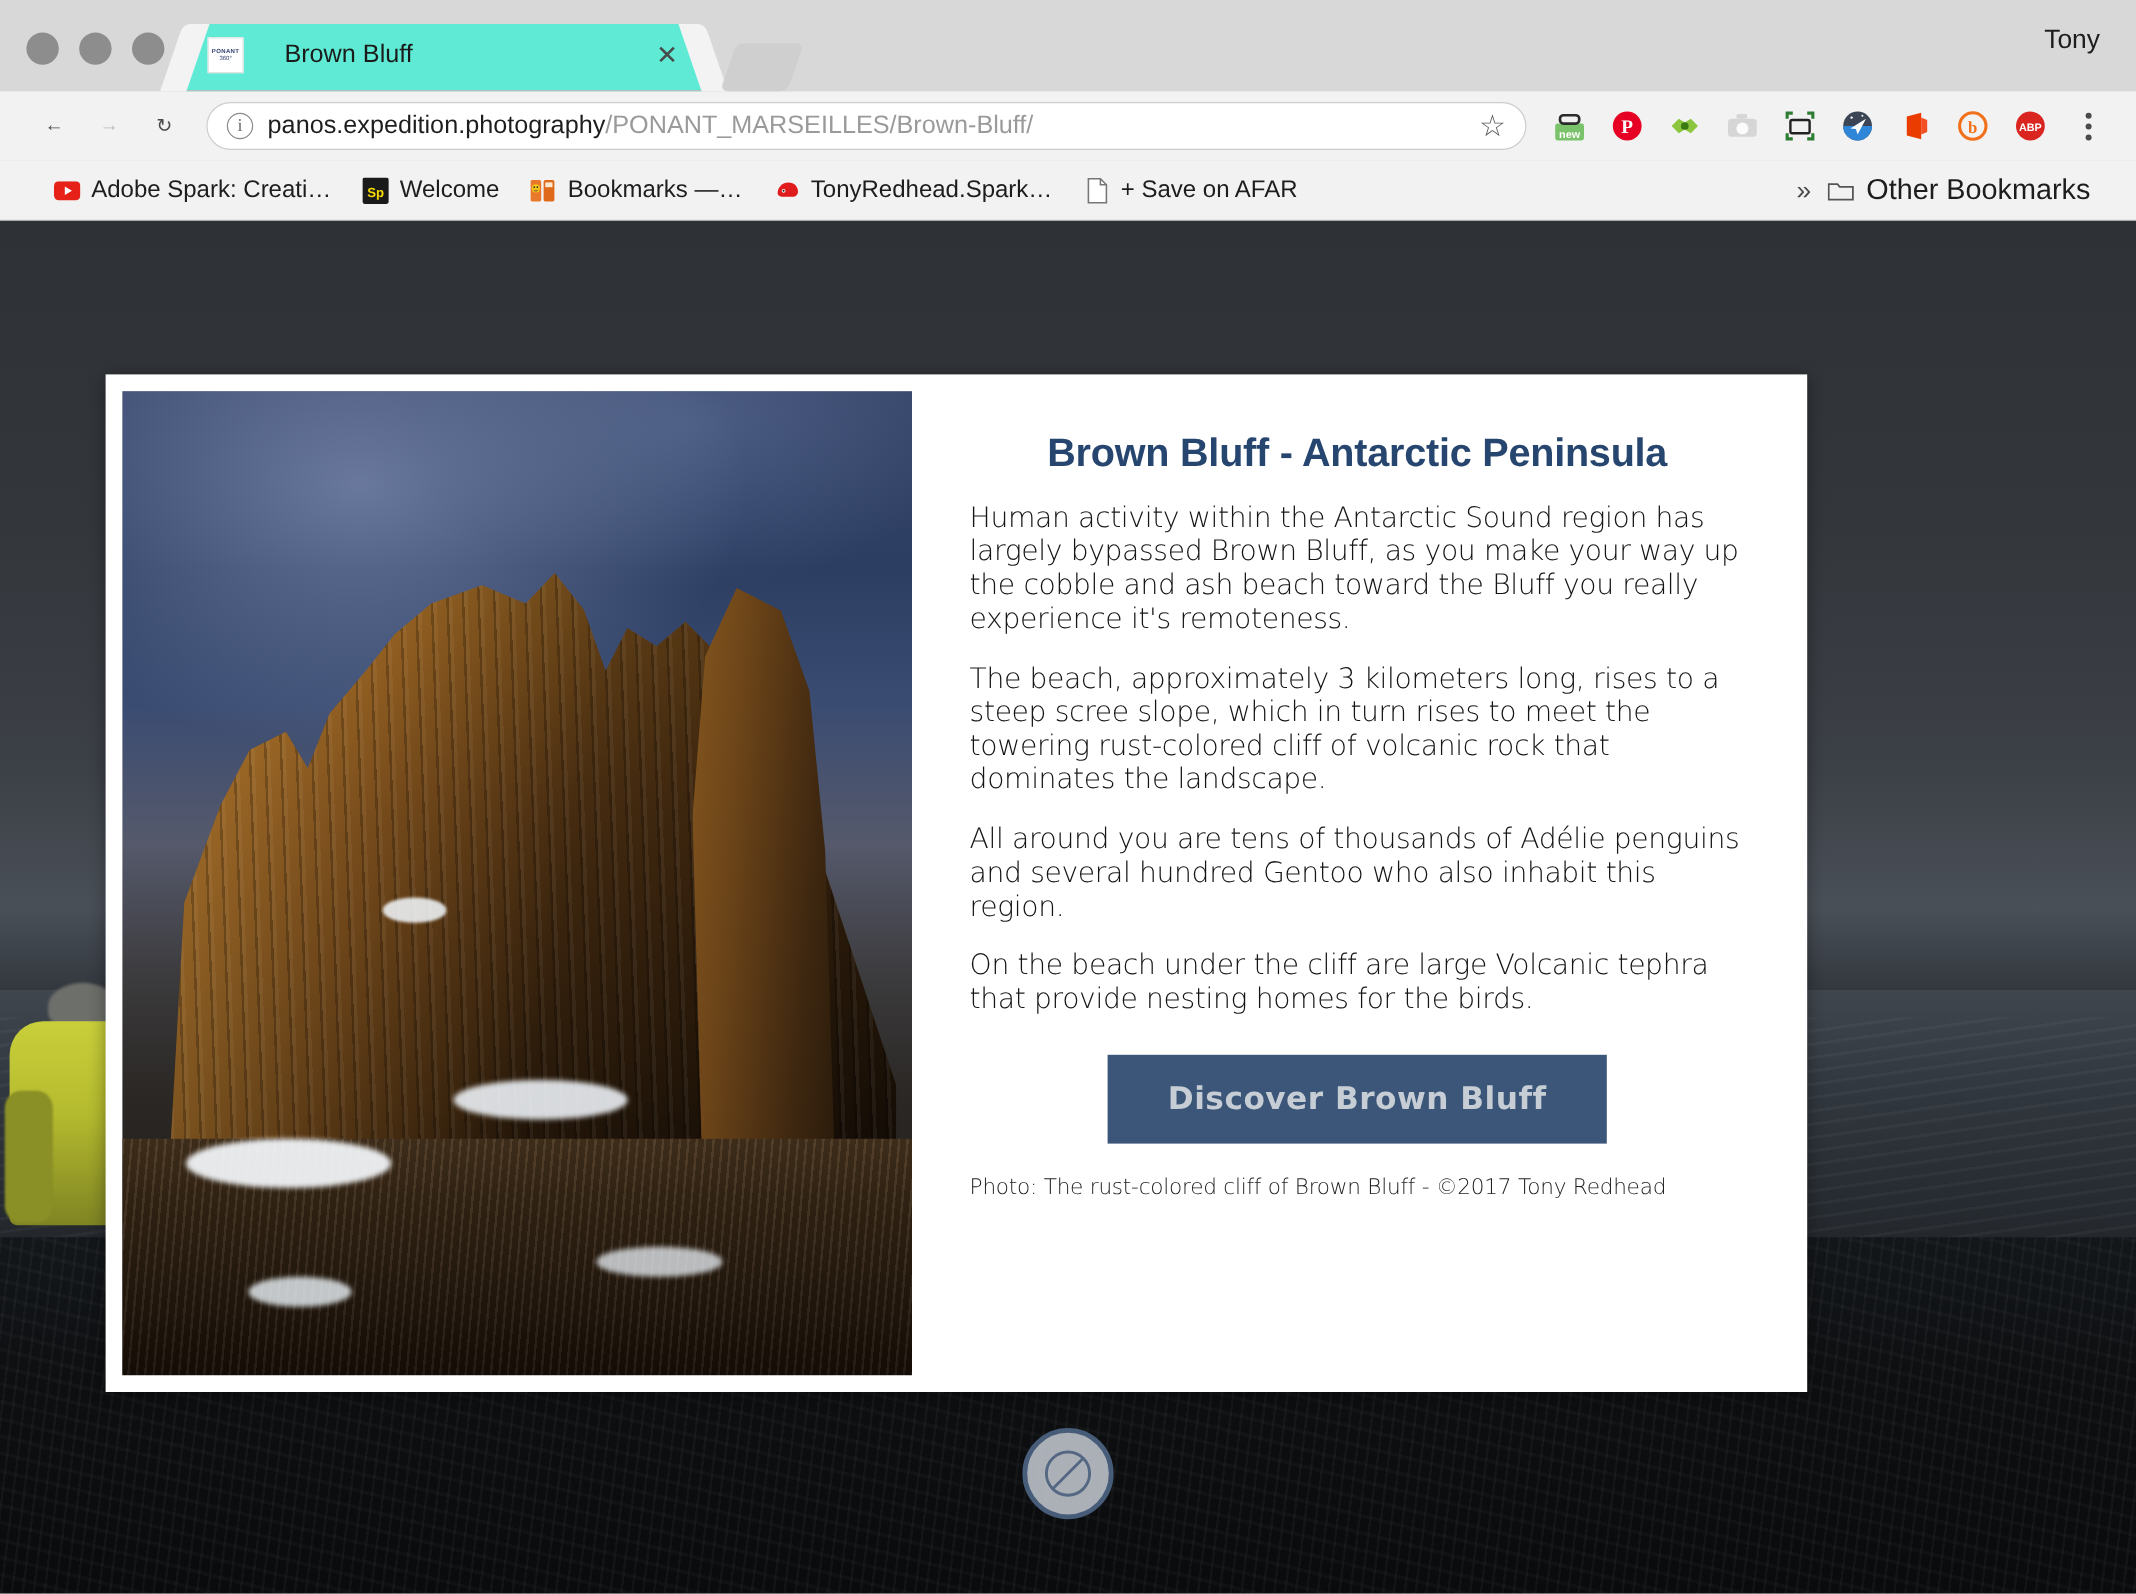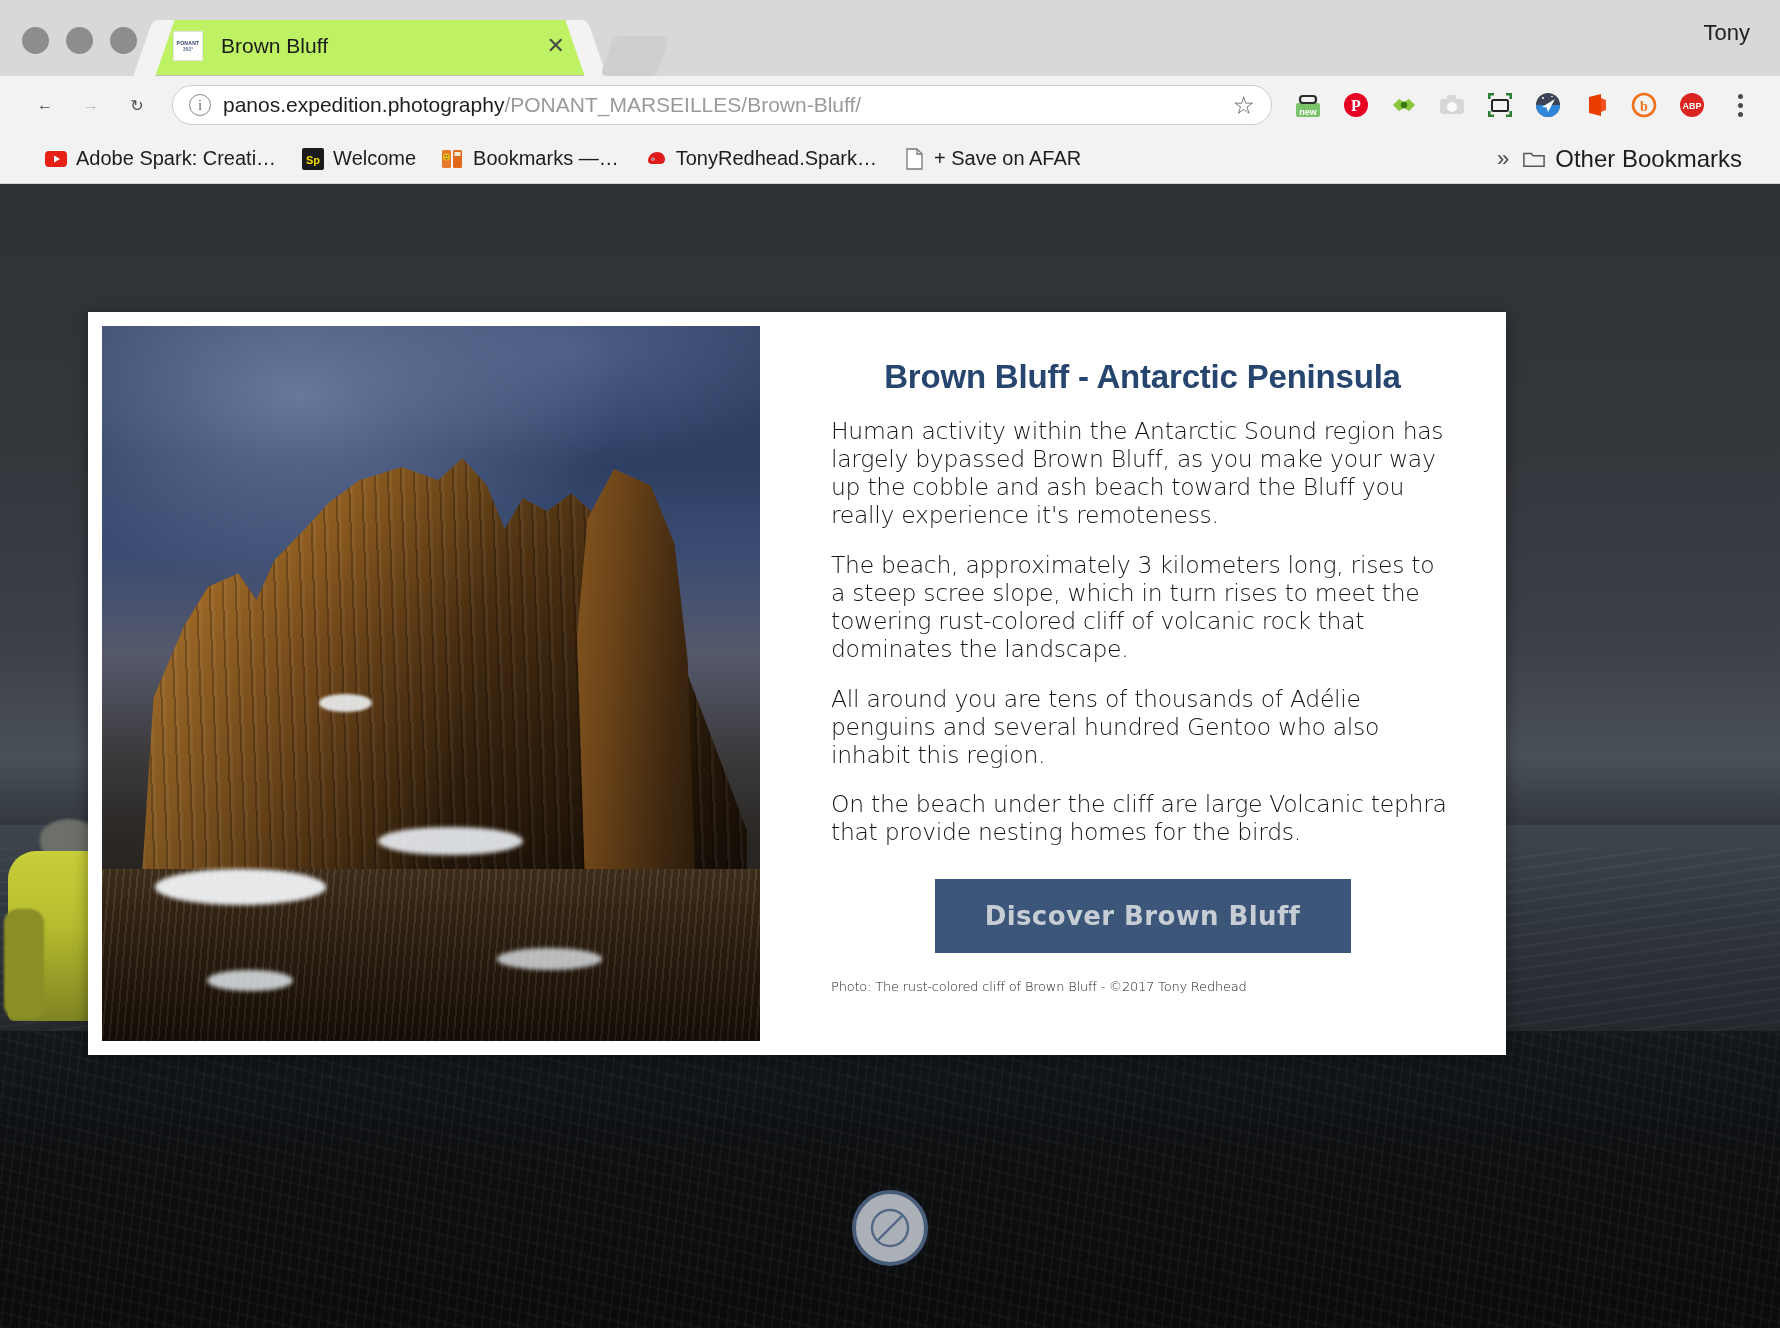--- a/index.html
+++ b/index.html
@@ -7,24 +7,24 @@
     font-family:"Liberation Sans", sans-serif; }
 
   .browser { width:1780px; height:1328px; position:relative;
     background:#d6d6d6; display:flex; flex-direction:column; }
 
   
   .tabstrip { height:76px; background:#d8d8d8; position:relative;
     display:flex; align-items:flex-end; flex:0 0 76px; }
   .traffic { display:flex; gap:17px; padding:0 0 22px 22px; align-items:center; }
   .dot { width:27px; height:27px; border-radius:50%; background:#8d8d8d; }
-  .tab { margin-left:18px; width:430px; height:56px; background:#bef264;
+  .tab { margin-left:18px; width:430px; height:56px; background:#5eead4;
     border-top-left-radius:7px; border-top-right-radius:7px;
     display:flex; align-items:center; padding:0 14px 4px 18px;
-    position:relative; box-shadow:0 -1px 0 #bcbcbc inset; }
+    position:relative; box-shadow:0 -1px 0 #bcbcbc inset;gap:16px; }
   .tab:before, .tab:after{ content:""; position:absolute; bottom:0;
     width:22px; height:56px; background:#f3f3f3; }
   .tab:before { left:-12px; transform:skewX(-19deg); border-top-left-radius:6px;}
   .tab:after { right:-12px; transform:skewX(19deg); border-top-right-radius:6px;}
   .favicon { width:30px; height:30px; background:#fff; border:1px solid #e2e2e2;
     display:flex; flex-direction:column; align-items:center; justify-content:center;
     flex:0 0 30px; margin-right:18px; z-index:2;}
   .favicon .l1{ font-size:5px; color:#2d3e6b; letter-spacing:.3px; font-weight:bold;}
   .favicon .l2{ font-size:5px; color:#2d3e6b; }
   .tabtitle { font-size:21px; color:#1b1b1b; flex:1; z-index:2;
@@ -94,22 +94,22 @@
   .figure { position:absolute; left:8px; bottom:27%; width:108px; height:200px; }
   .fig-head { position:absolute; left:32px; top:0; width:58px; height:40px;
     background:#6d6f6a; border-radius:50% 50% 40% 40%; filter:blur(1.5px);}
   .fig-body { position:absolute; left:0; top:32px; width:104px; height:170px;
     background:linear-gradient(180deg,#c9cf3a 0%,#b5bb2e 45%,#7f8423 100%);
     border-radius:28px 26px 6px 6px; filter:blur(.6px);}
   .fig-arm { position:absolute; left:-4px; top:90px; width:40px; height:110px;
     background:#8a8f26; border-radius:14px; filter:blur(1px);}
 
   
-  .card { position:absolute; left:88px; top:128px; width:1418px; height:743px;
-    background:#fff; display:flex; box-shadow:0 2px 14px rgba(0,0,0,.4);gap:23px; }
+  .card { position:absolute; left:88px; top:128px; width:1418px; height:848px;
+    background:#fff; display:flex; box-shadow:0 2px 14px rgba(0,0,0,.4); }
   .cardphoto { width:672px; height:100%; padding:14px 0 14px 14px; flex:0 0 672px;}
   .photo { width:100%; height:100%; position:relative; overflow:hidden;
     background:linear-gradient(180deg,#36456a 0%,#2d3e63 18%,#3b4c72 32%,
       #55596b 46%,#3b3a3c 60%,#2a2724 72%,#1a1713 100%); }
   .sky-haze { position:absolute; left:0; right:0; top:0; height:48%;
     background:radial-gradient(ellipse 70% 80% at 30% 20%,
       rgba(150,165,200,.55), rgba(60,80,120,0) 70%);}
   .sky-haze2 { position:absolute; left:0; right:0; top:0; height:40%;
     background:radial-gradient(ellipse 50% 60% at 72% 8%,
       rgba(120,140,180,.35), rgba(40,60,100,0) 70%);}
@@ -157,21 +157,21 @@
   .cardtext { flex:1; padding:46px 52px 0 48px; }
   h1.cardtitle { font-size:33px; color:#27466f; font-weight:bold;
     text-align:center; letter-spacing:-.2px; margin-bottom:22px; }
   .para { font-size:23.5px; line-height:1.19; color:#151515; margin-bottom:22px;
     font-family:"DejaVu Sans", sans-serif; font-weight:300;
     letter-spacing:-.3px; }
   .discover { display:block; margin:32px auto 0 auto; width:416px; height:74px;
     background:#3b5678; color:#c7cdd4; border:none; font-size:26px;
     font-weight:bold; letter-spacing:.4px; cursor:pointer;
     font-family:"DejaVu Sans", sans-serif; }
-  .credit { font-size:13px; color:#1d1d1d; margin-top:26px;
+  .credit { font-size:18px; color:#1d1d1d; margin-top:26px;
     font-family:"DejaVu Sans", sans-serif; font-weight:300; letter-spacing:-.2px;}
 
   .blockbtn { position:absolute; left:50%; transform:translateX(-50%);
     bottom:62px; width:76px; height:76px; border-radius:50%;
     background:#b9bec6; border:4px solid #4c6382; display:flex;
     align-items:center; justify-content:center; opacity:.92; cursor:pointer;}
 </style>
 </head>
 <body>
 

